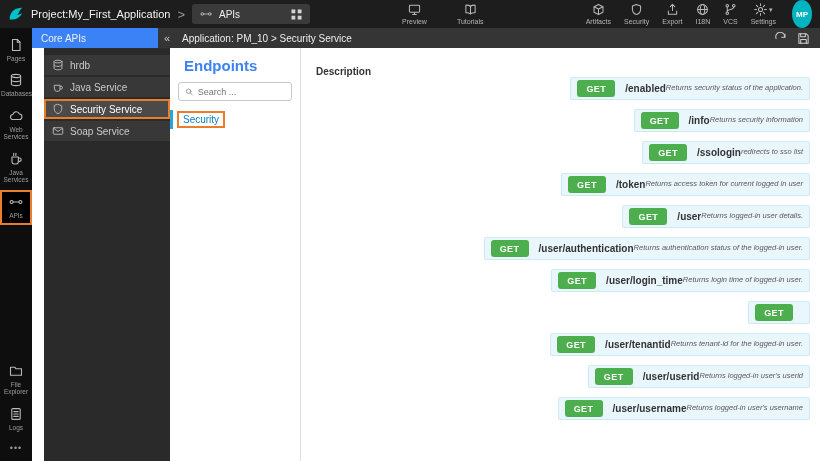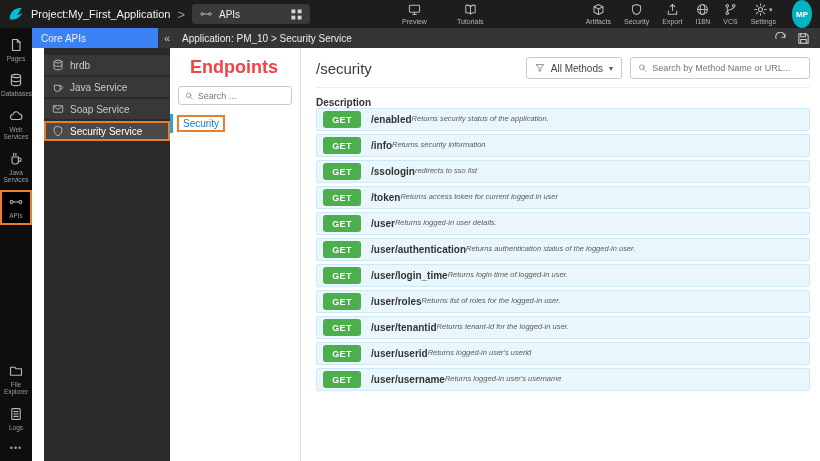--- a/index.html
+++ b/index.html
@@ -49,41 +49,41 @@
 
   .content-row { flex:1; display:flex; min-height:0;margin-left:12px; }
 
   
   .core-panel { width:126px; background:#2a2a2a; display:flex; flex-direction:column; padding-top:7px; gap:2px; flex:none; }
   .core-item { height:20px; background:#383838; display:flex; align-items:center; gap:6px; padding:0 8px; color:#c9c9c9; font-size:10px; cursor:pointer; white-space:nowrap; }
   .core-item.selected { background:#4a4a4a; box-shadow:inset 0 0 0 2px #e87d2b; color:#fff; }
 
   
   .endpoints-panel { width:131px; background:#fff; border-right:1px solid #dedede; padding:9px 0 0; flex:none; }
-  .ep-title { font-size:18px; font-weight:bold; color:#ef4444; padding:0 20px 8px; }
+  .ep-title { font-size:15px; font-weight:bold; color:#3b82f6; padding:0 14px 8px; }
   .ep-search { margin:0 8px; display:flex; align-items:center; gap:4px; border:1px solid #c9c9c9; border-radius:3px; height:19px; padding:0 6px; background:#fff;justify-content:flex-end; }
   .ep-search input { border:none; outline:none; width:100%; font-size:9px; font-family:inherit; color:#333; background:transparent; }
   .ep-item { margin-top:9px; height:19px; display:flex; align-items:center; border-left:3px solid #2aa5d8; cursor:pointer; padding-left:4px; }
   .ep-item-label { font-size:10px; color:#0d7fc0; border:2px solid #e87d2b; padding:1px 4px; }
 
   
   .main-panel { flex:1; background:#fff; padding:9px 10px 0 15px; min-width:0; }
   .main-header { display:flex; align-items:center; padding-bottom:8px; border-bottom:1px solid #ececec; }
   .main-title { font-size:15px; color:#3c3c3c; font-weight:normal; }
   .header-controls { margin-left:auto; display:flex; gap:8px; }
   .methods-dd { display:flex; align-items:center; gap:6px; border:1px solid #c9c9c9; border-radius:3px; height:22px; padding:0 8px; font-size:10px; color:#444; cursor:pointer; background:#fff; }
   .dd-caret { font-size:8px; color:#555; }
   .search-box { display:flex; align-items:center; gap:5px; border:1px solid #c9c9c9; border-radius:3px; height:22px; padding:0 7px; width:180px; background:#fff; }
   .search-box input { border:none; outline:none; font-size:9px; width:100%; font-family:inherit; color:#333; }
 
   .desc-row { display:flex; align-items:baseline; padding:9px 0 0; font-size:10px; }
   .desc-label { font-weight:bold; color:#333; width:125px; flex:none; }
   .desc-text { font-weight:bold; color:#454545; }
 
-  .ep-list { display:flex; flex-direction:column; gap:3px; }
+  .ep-list { display:flex; flex-direction:column; gap:9px;align-items:flex-end; }
   .ep-row { display:flex; align-items:center; background:#e9f6fc; border:1px solid #cde9f6; border-radius:2px; padding:2px 6px; height:23px; cursor:pointer; }
   .get-btn { background:#4cae4c; color:#fff; font-weight:bold; font-size:9px; border:none; border-radius:3px; width:38px; height:17px; display:flex; align-items:center; justify-content:center; margin-right:10px; letter-spacing:.4px; cursor:pointer; flex:none; }
   .ep-info { display:flex; flex-direction:row; line-height:1.2; min-width:0; }
   .ep-path { font-size:10px; font-weight:bold; color:#333; }
   .ep-desc { font-size:7.5px; color:#5a5a5a; font-style:italic; }
 </style>
 </head>
 <body>
 
 <header class="topbar">
@@ -268,69 +268,50 @@
             </svg>
           <span>hrdb</span>
         </div>
         <div class="core-item">
           <svg class="icon" width="12" height="12" viewBox="0 0 14 14">
               <path d="M3 5h6.4v4.6A2.4 2.4 0 017 12H5.4A2.4 2.4 0 013 9.6z"></path>
               <path d="M9.4 6h1.1a1.7 1.7 0 010 3.4H9.4"></path>
             </svg>
           <span>Java Service</span>
         </div>
+        <div class="core-item selected">
+          <svg class="icon" width="12" height="12" viewBox="0 0 14 14">
+              <path d="M7 1.6l4.4 1.7v3.4c0 2.9-1.9 5-4.4 5.7-2.5-.7-4.4-2.8-4.4-5.7V3.3z"></path>
+            </svg>
+          <span>Security Service</span>
+        </div>
         <div class="core-item">
           <svg class="icon" width="12" height="12" viewBox="0 0 14 14">
               <rect x="1.5" y="3.2" width="11" height="7.6" rx="1"></rect>
               <path d="M1.8 3.8L7 7.6l5.2-3.8"></path>
             </svg>
           <span>Soap Service</span>
-        </div>
-        <div class="core-item selected">
-          <svg class="icon" width="12" height="12" viewBox="0 0 14 14">
-              <path d="M7 1.6l4.4 1.7v3.4c0 2.9-1.9 5-4.4 5.7-2.5-.7-4.4-2.8-4.4-5.7V3.3z"></path>
-            </svg>
-          <span>Security Service</span>
         </div>
       </div>
 
       <div class="endpoints-panel">
         <div class="ep-title">Endpoints</div>
         <div class="ep-search">
           <svg class="icon lt" width="10" height="10" viewBox="0 0 14 14">
               <circle cx="5.8" cy="5.8" r="3.6"></circle>
               <path d="M8.4 8.4L12 12"></path>
             </svg>
           <input type="text" placeholder="Search ..." style="">
         </div>
         <div class="ep-item">
           <span class="ep-item-label">Security</span>
         </div>
       </div>
 
       <div class="main-panel">
-        <div class="main-header">
-          <span class="main-title">/security</span>
-          <span class="header-controls">
-            <span class="methods-dd">
-              <svg class="icon lt" width="10" height="10" viewBox="0 0 14 14">
-                  <path d="M1.8 2.2h10.4L8.3 6.8v3.8l-2.6 1.2V6.8z"></path>
-                </svg>
-              <span>All Methods</span>
-              <span class="dd-caret">▾</span>
-            </span>
-            <span class="search-box">
-              <svg class="icon lt" width="10" height="10" viewBox="0 0 14 14">
-                  <circle cx="5.8" cy="5.8" r="3.6"></circle>
-                  <path d="M8.4 8.4L12 12"></path>
-                </svg>
-              <input type="text" placeholder="Search by Method Name or URL..." style="">
-            </span>
-          </span>
-        </div>
 
         <div class="desc-row">
           <span class="desc-label">Description</span>
         </div>
 
         <div class="ep-list">
           <div class="ep-row">
             <span class="get-btn">GET</span>
             <span class="ep-info">
               <span class="ep-path">/enabled</span>
@@ -374,24 +355,20 @@
           </div>
           <div class="ep-row">
             <span class="get-btn">GET</span>
             <span class="ep-info">
               <span class="ep-path">/user/login_time</span>
               <span class="ep-desc">Returns login time of logged-in user.</span>
             </span>
           </div>
           <div class="ep-row">
             <span class="get-btn">GET</span>
-            <span class="ep-info">
-              <span class="ep-path">/user/roles</span>
-              <span class="ep-desc">Returns list of roles for the logged-in user.</span>
-            </span>
           </div>
           <div class="ep-row">
             <span class="get-btn">GET</span>
             <span class="ep-info">
               <span class="ep-path">/user/tenantid</span>
               <span class="ep-desc">Returns tenant-id for the logged-in user.</span>
             </span>
           </div>
           <div class="ep-row">
             <span class="get-btn">GET</span>

